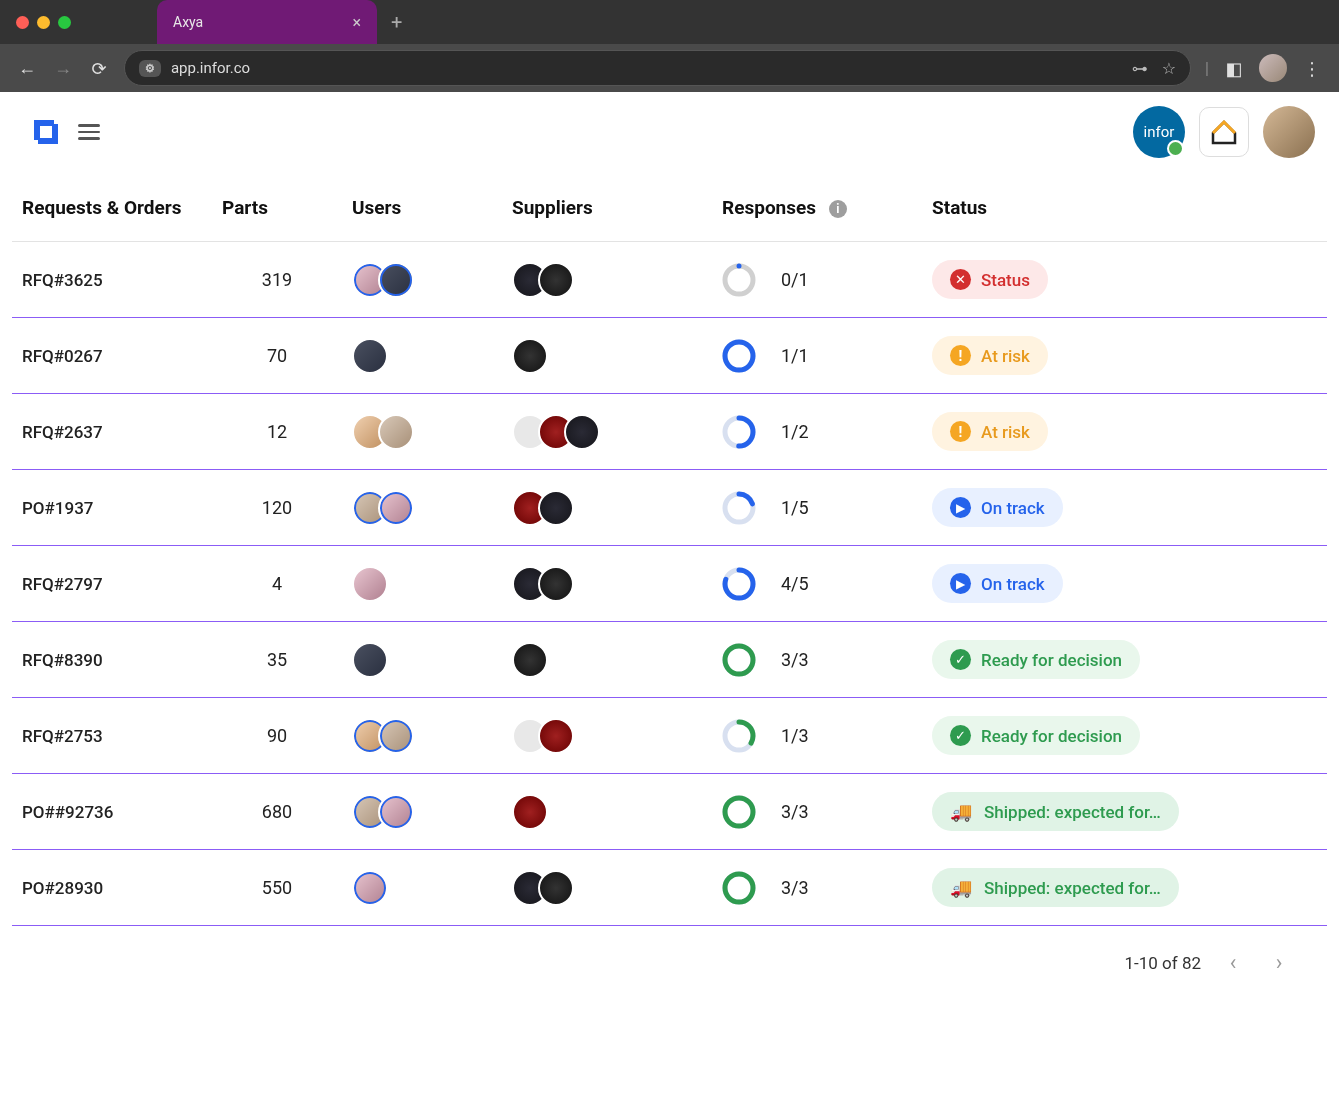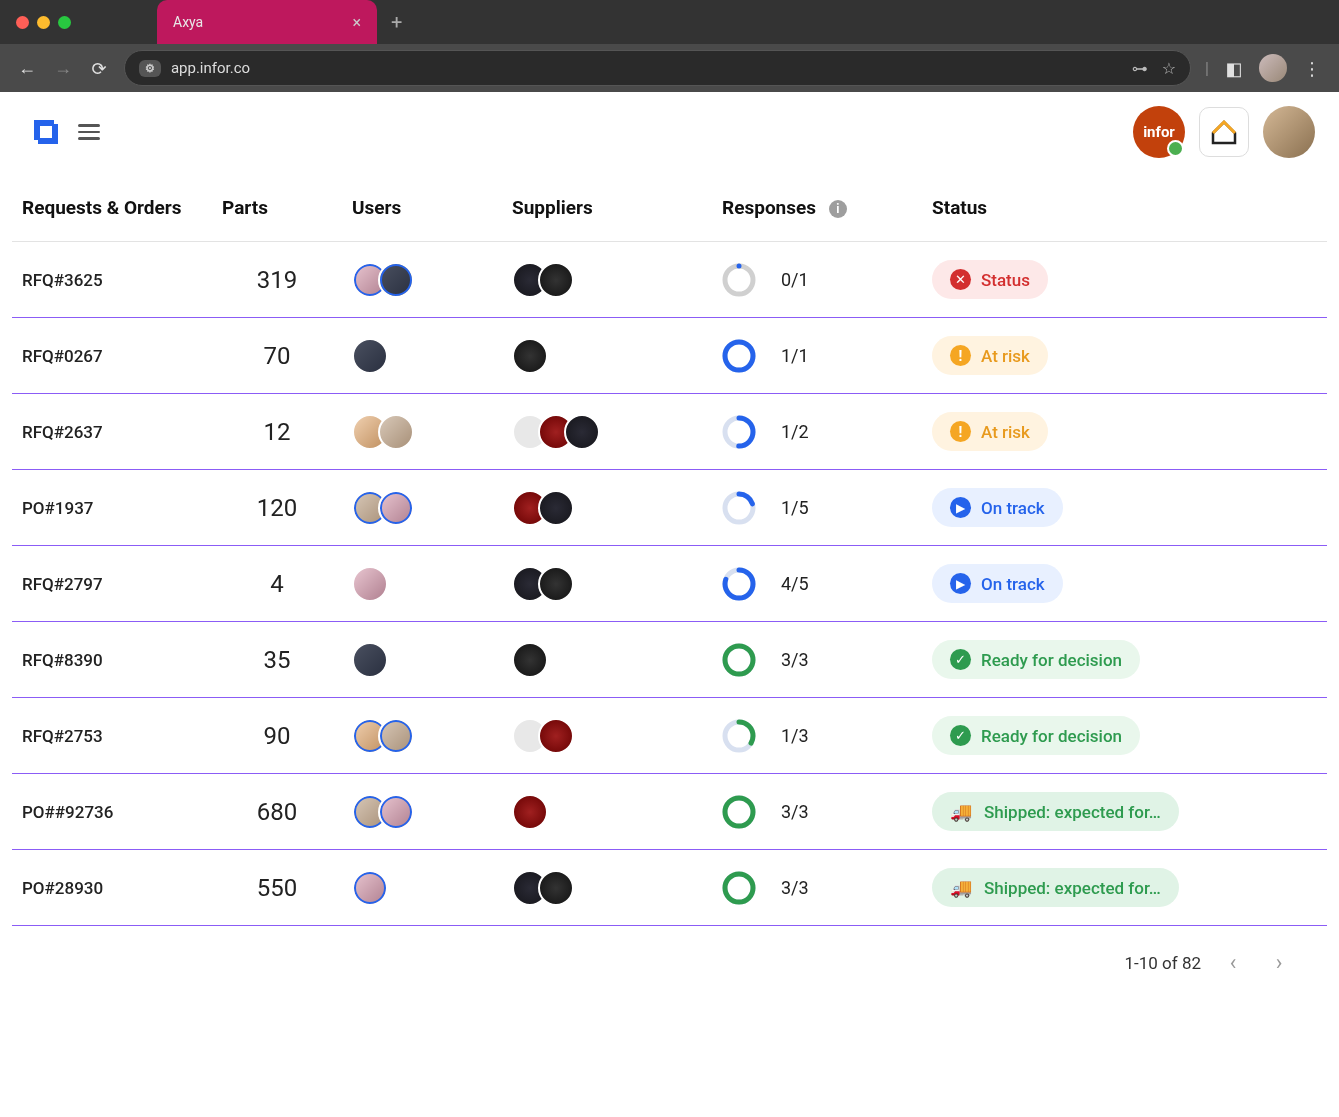--- a/index.html
+++ b/index.html
@@ -6,53 +6,53 @@
 body { font-family: -apple-system, BlinkMacSystemFont, "Segoe UI", Roboto, sans-serif; background: #fff; width: 1339px; height: 1117px; overflow: hidden; }
 
 
 .browser { background: #333; }
 .tab-bar { background: #333; height: 44px; display: flex; align-items: center; padding: 0 12px; }
 .traffic-lights { display: flex; gap: 8px; margin-right: 16px; padding-left: 4px; }
 .tl { width: 13px; height: 13px; border-radius: 50%; }
 .tl.red { background: #ff5f57; }
 .tl.yellow { background: #febc2e; }
 .tl.green { background: #28c840; }
-.tab { background: #be185d; color: #e8e8e8; padding: 4px 16px; border-radius: 10px 10px 0 0; display: flex; align-items: center; gap: 12px; font-size: 14px; margin-left: 70px; min-width: 220px; height: 44px; }
+.tab { background: #701a75; color: #e8e8e8; padding: 4px 16px; border-radius: 10px 10px 0 0; display: flex; align-items: center; gap: 12px; font-size: 14px; margin-left: 70px; min-width: 220px; height: 44px; }
 .tab-close { font-size: 16px; margin-left: auto; cursor: pointer; color: #ccc; }
 .new-tab { color: #aaa; font-size: 20px; margin-left: 14px; cursor: pointer; }
 
 .url-bar-row { background: #4a4a4a; height: 48px; display: flex; align-items: center; padding: 0 16px; gap: 14px; }
 .nav-icon { color: #e0e0e0; font-size: 18px; cursor: pointer; width: 22px; text-align: center; }
 .nav-icon.dim { color: #888; }
 .url-pill { flex: 1; background: #2a2a2a; border-radius: 22px; height: 36px; display: flex; align-items: center; padding: 0 14px; color: #ddd; font-size: 15px; gap: 10px; border: 1px solid #555; }
 .url-badge { background: #555; color: #ccc; border-radius: 6px; padding: 2px 6px; font-size: 11px; font-weight: 600; }
 .url-text { flex: 1; }
 .url-right-icons { display: flex; gap: 14px; align-items: center; color: #bbb; font-size: 16px; }
 .ext-avatar { width: 28px; height: 28px; border-radius: 50%; background: linear-gradient(135deg,#cbb,#987); }
 
 
 .app { background: #fff; padding: 0; }
 .app-header { display: flex; align-items: center; padding: 14px 24px 18px 28px; border-bottom: none; }
 .logo { width: 36px; height: 36px; margin-right: 14px; }
 .hamburger { display: flex; flex-direction: column; gap: 4px; cursor: pointer; }
 .hamburger span { width: 22px; height: 2.5px; background: #555; border-radius: 2px; }
 .header-right { margin-left: auto; display: flex; align-items: center; gap: 14px; }
-.infor-badge { width: 52px; height: 52px; border-radius: 50%; background: #c2410c; color: #fff; font-weight: 700; font-size: 15px; display: flex; align-items: center; justify-content: center; position: relative; text-align: right; }
+.infor-badge { width: 52px; height: 52px; border-radius: 50%; background: #0369a1; color: #fff; font-weight: 400; font-size: 15px; display: flex; align-items: center; justify-content: center; position: relative; text-align: right; }
 .infor-badge::after { content: ""; position: absolute; bottom: 1px; right: 1px; width: 13px; height: 13px; border-radius: 50%; background: #4caf50; border: 2px solid #fff; }
 .house-icon { width: 50px; height: 50px; border-radius: 10px; border: 1px solid #ddd; display: flex; align-items: center; justify-content: center; cursor: pointer; }
 .user-avatar-lg { width: 52px; height: 52px; border-radius: 50%; background: linear-gradient(135deg,#d4b896,#8a7050); }
 
 
 .table-wrap { padding: 0 12px; }
 table { width: 100%; border-collapse: collapse; }
 th { text-align: left; font-size: 19px; font-weight: 700; color: #111; padding: 20px 10px 22px; border-bottom: 1px solid #e3e3e3; }
 th.parts-h { text-align: left; padding-left: 0; }
 td { padding: 18px 10px; border-bottom: 1px solid #8b5cf6; vertical-align: middle; font-size: 17px; color: #222; }
 td.req-id { font-weight: 500; }
-td.parts { text-align: center; font-size: 24px; padding-left: 0; }
+td.parts { text-align: center; font-size: 18px; padding-left: 0; }
 
 .avatar-stack { display: flex; }
 .avatar-stack .circ { width: 36px; height: 36px; border-radius: 50%; border: 2px solid #fff; margin-left: -10px; background: #ccc; background-size: cover; }
 .avatar-stack .circ:first-child { margin-left: 0; }
 .avatar-stack .circ.ring { box-shadow: 0 0 0 2px #2563eb inset; }
 
 .circ.u1 { background: linear-gradient(135deg,#e8c5d0,#b08090); }
 .circ.u2 { background: linear-gradient(135deg,#4a5060,#2a3040); }
 .circ.u3 { background: linear-gradient(135deg,#f0d0b0,#c09060); }
 .circ.u4 { background: linear-gradient(135deg,#d8c8b8,#a89078); }

